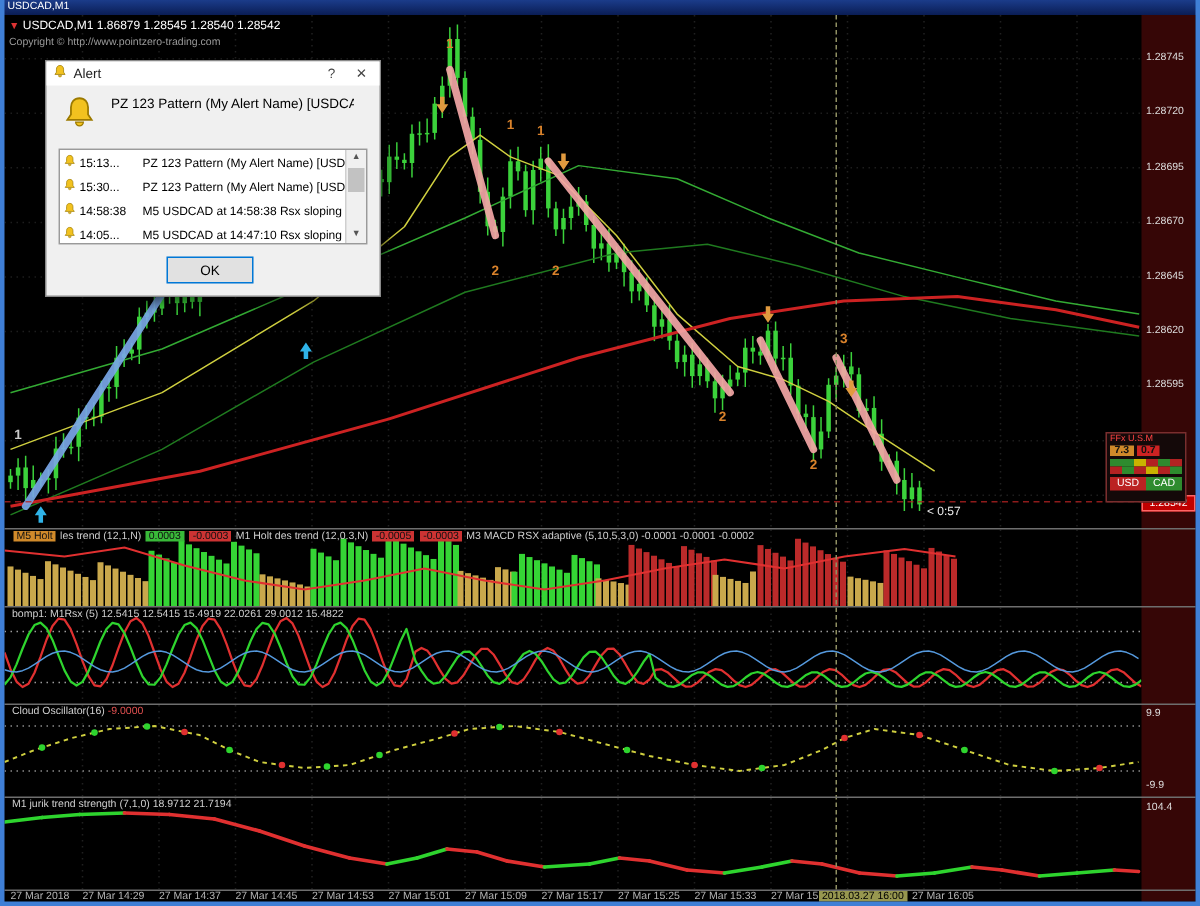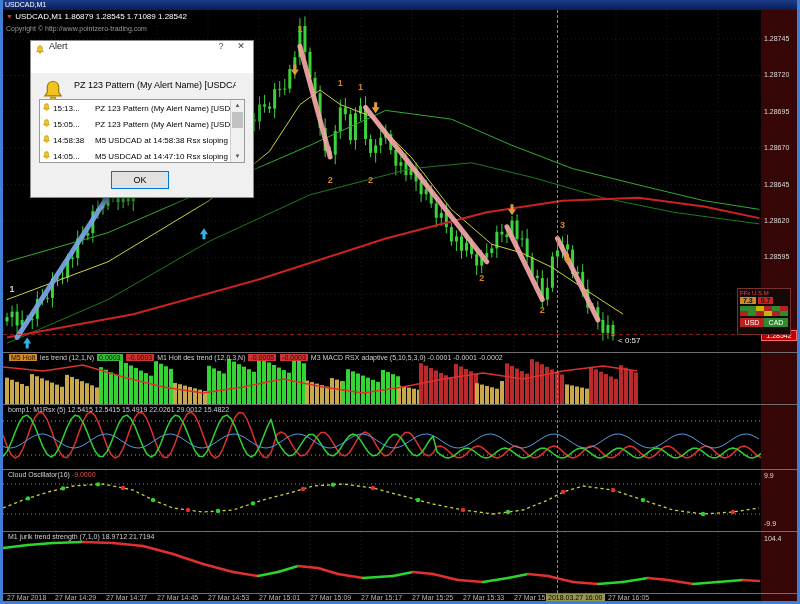--- a/index.html
+++ b/index.html
@@ -39,21 +39,21 @@
   .ffx-title{color:#ff4444;font-size:6px;padding:1px 2px;}
   .ffx-vals{display:flex;gap:2px;padding:0 2px;}
   .ffx-vals span{padding:0 3px;color:#111;font-weight:bold;font-size:7px;}
   .ffx-grid{display:flex;flex-wrap:wrap;width:48px;margin:2px 2px 0 2px;}
   .ffx-grid i{width:8px;height:5px;display:block;}
   .ffx-cur{display:flex;margin:2px 2px 0 2px;}
   .ffx-cur span{flex:1;text-align:center;color:#fff;font-size:7px;line-height:9px;}
   
   .dialog{position:absolute;left:30px;top:40px;width:222px;height:156px;background:#f0f0f0;
           border:1px solid #8a8a8a;box-shadow:3px 3px 9px rgba(0,0,0,.65);z-index:20;}
-  .dlg-title{height:32px;background:#fff;display:flex;align-items:flex-start;padding:0 2px 0 4px;}
+  .dlg-title{height:16px;background:#fff;display:flex;align-items:center;padding:0 2px 0 4px;}
   .dlg-title .t{flex:1;color:#222;margin-left:4px;font-size:9px;}
   .dlg-btn{width:20px;text-align:center;color:#444;font-size:9px;cursor:default;}
   .dlg-msg-row{display:flex;align-items:flex-start;padding:7px 6px 0 10px;}
   .dlg-msg{margin-left:9px;color:#000;font-size:9px;line-height:11px;white-space:nowrap;overflow:hidden;width:162px;}
   .dlg-list{position:absolute;left:8px;top:58px;width:206px;height:64px;background:#fff;
             border:1px solid #9a9a9a;box-sizing:border-box;overflow:hidden;}
   .dlg-rows{position:absolute;left:0;top:0;width:191px;}
   .dlg-row{display:flex;align-items:center;height:16px;white-space:nowrap;font-size:8px;color:#000;}
   .dlg-row .bell{width:11px;flex:none;margin-left:2px;}
   .dlg-row .time{width:42px;flex:none;overflow:hidden;}
@@ -363,21 +363,21 @@
         <text x="478.7" y="270.77872340428144" fill="#d9822b" font-size="9" font-weight="bold" text-anchor="middle" font-family="Liberation Sans, sans-serif">2</text>
         <text x="539.3" y="302.79574468086275" fill="#d9822b" font-size="9" font-weight="bold" text-anchor="middle" font-family="Liberation Sans, sans-serif">2</text>
         <text x="559.5" y="218.38723404255595" fill="#d9822b" font-size="9" font-weight="bold" text-anchor="middle" font-family="Liberation Sans, sans-serif">3</text>
         <text x="9.05" y="282.42127659575084" fill="#cccccc" font-size="9" font-weight="bold" text-anchor="middle" font-family="Liberation Sans, sans-serif">1</text>
       </svg></div>
   <div class="symbol-line">
     <span class="arr">▼</span>
     <span>USDCAD,M1</span>
     <span>1.86879</span>
     <span>1.28545</span>
-    <span>1.71089</span>
+    <span>1.28540</span>
     <span>1.28542</span>
   </div>
   <div class="copyright">Copyright © http://www.pointzero-trading.com</div>
   <div class="countdown">&lt; 0:57</div>
 
   <div class="sep" style="top:352px"></div>
   <div class="plot" id="panel-1"><svg width="758" height="51" viewBox="0 0 758 51">
         <line x1="52" y1="0" x2="52" y2="51" stroke="#202020" stroke-dasharray="1,3"></line>
         <line x1="103" y1="0" x2="103" y2="51" stroke="#202020" stroke-dasharray="1,3"></line>
         <line x1="154" y1="0" x2="154" y2="51" stroke="#202020" stroke-dasharray="1,3"></line>
@@ -727,21 +727,21 @@
                 <path d="M6.3 11.6a1.7 1.7 0 0 0 3.4 0z" fill="#f2c21f" stroke="#9c7a00" stroke-width="0.6"></path>
               </svg></span>
             <span class="time">15:13...</span>
             <span class="msg">PZ 123 Pattern (My Alert Name) [USDCA...</span>
           </div>
           <div class="dlg-row">
             <span class="bell"><svg width="9" height="9" viewBox="0 0 16 16">
                 <path d="M8 1C5.6 1 4.2 2.8 4.2 5v3.2L2.6 10.6h10.8L11.8 8.2V5C11.8 2.8 10.4 1 8 1z" fill="#f2c21f" stroke="#9c7a00" stroke-width="0.8"></path>
                 <path d="M6.3 11.6a1.7 1.7 0 0 0 3.4 0z" fill="#f2c21f" stroke="#9c7a00" stroke-width="0.6"></path>
               </svg></span>
-            <span class="time">15:05...</span>
+            <span class="time">15:30...</span>
             <span class="msg">PZ 123 Pattern (My Alert Name) [USDC...</span>
           </div>
           <div class="dlg-row">
             <span class="bell"><svg width="9" height="9" viewBox="0 0 16 16">
                 <path d="M8 1C5.6 1 4.2 2.8 4.2 5v3.2L2.6 10.6h10.8L11.8 8.2V5C11.8 2.8 10.4 1 8 1z" fill="#f2c21f" stroke="#9c7a00" stroke-width="0.8"></path>
                 <path d="M6.3 11.6a1.7 1.7 0 0 0 3.4 0z" fill="#f2c21f" stroke="#9c7a00" stroke-width="0.6"></path>
               </svg></span>
             <span class="time">14:58:38</span>
             <span class="msg">M5 USDCAD at 14:58:38 Rsx  sloping up</span>
           </div>

